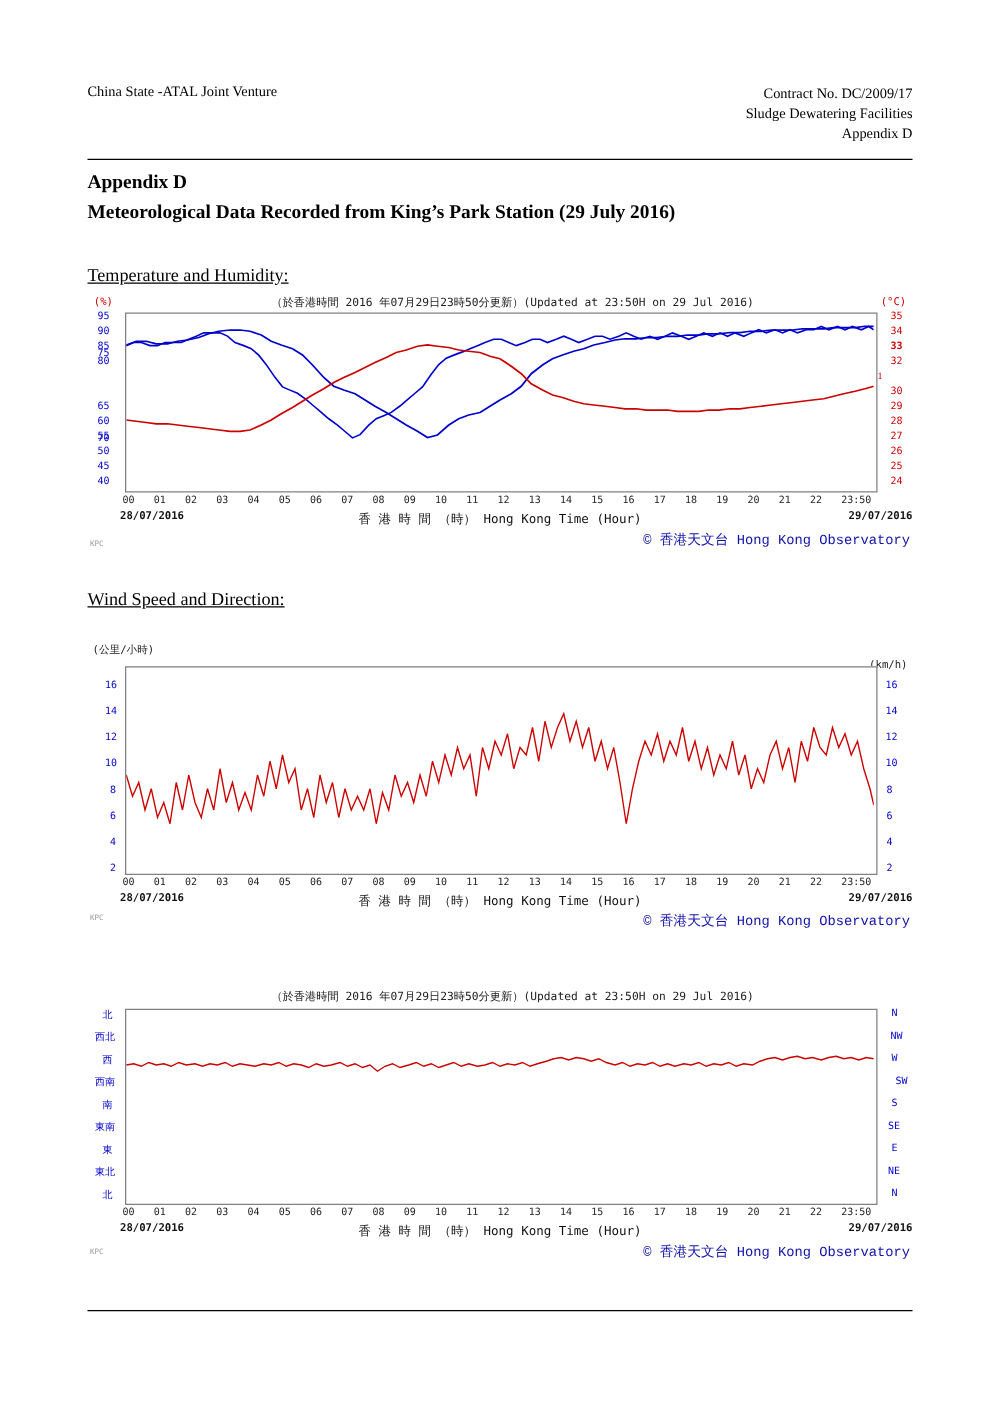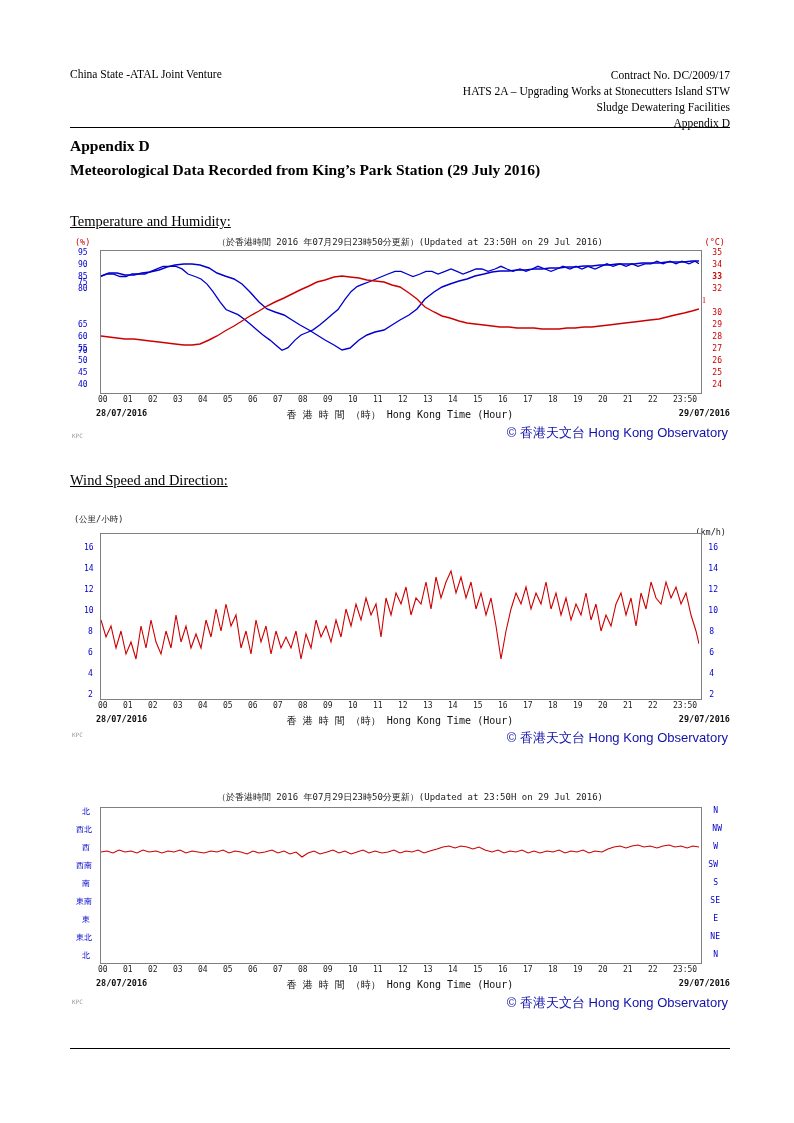--- a/index.html
+++ b/index.html
@@ -29,37 +29,36 @@
   .chart-box { position:absolute; background:#ffffff; }
   .plot-frame { position:absolute; border:1px solid #808080; background:#ffffff; }
   .ax-lbl { position:absolute; font-family:"DejaVu Sans Mono", monospace; font-size:8.5px; }
   .tick { position:absolute; font-family:"DejaVu Sans Mono", monospace; font-size:8px; }
   .red { color:#cc0000; }
   .blue { color:#0000cc; }
   .dark { color:#222; }
   .center-cap { position:absolute; font-family:"DejaVu Sans Mono", monospace; font-size:9px; text-align:center; color:#222; }
   .date-lab { position:absolute; font-family:"DejaVu Sans Mono", monospace; font-size:8.5px; font-weight:bold; color:#111; }
   .xaxis-title { position:absolute; font-family:"DejaVu Sans Mono", monospace; font-size:10px; color:#111; text-align:center; }
-  .credit { position:absolute; font-family:Liberation Sans, sans-serif; font-size:13px; color:#1111aa; }
+  .credit { position:absolute; font-family:Liberation Mono, monospace; font-size:11px; color:#1111aa; }
   .kpc { position:absolute; font-family:"DejaVu Sans Mono", monospace; font-size:6px; color:#999; }
 
   .footer-rule { position:absolute; left:70px; top:1048px; width:660px; border-top:1.2px solid #000; }
 
   svg { display:block; }
 </style>
 </head>
 <body>
 
 <div class="page">
 
   <div class="hdr">
     <div class="hdr-left">China State -ATAL Joint Venture</div>
     <div class="hdr-right">
       <div>Contract No. DC/2009/17</div>
-      <div>HATS 2A – Upgrading Works at Stonecutters Island STW</div>
       <div>Sludge Dewatering Facilities</div>
       <div>Appendix D</div>
     </div>
   </div>
   <div class="hdr-rule"></div>
 
   <div class="title-block">
     <div>Appendix D</div>
     <div>Meteorological Data Recorded from King’s Park Station (29 July 2016)</div>
   </div>
@@ -228,21 +227,21 @@
       <div class="tick blue" style="left:6px;  top:114px;">東南</div>
       <div class="tick blue" style="left:12px; top:132px;">東</div>
       <div class="tick blue" style="left:6px;  top:150px;">東北</div>
       <div class="tick blue" style="left:12px; top:168px;">北</div>
     </div>
 
     <div>
       <div class="tick blue" style="right:12px; top:24px;">N</div>
       <div class="tick blue" style="right:8px;  top:42px;">NW</div>
       <div class="tick blue" style="right:12px; top:60px;">W</div>
-      <div class="tick blue" style="right:12px;  top:78px;margin-left:32px;">SW</div>
+      <div class="tick blue" style="right:4px;  top:78px;margin-left:32px;">SW</div>
       <div class="tick blue" style="right:12px; top:96px;">S</div>
       <div class="tick blue" style="right:10px; top:114px;">SE</div>
       <div class="tick blue" style="right:12px; top:132px;">E</div>
       <div class="tick blue" style="right:10px; top:150px;">NE</div>
       <div class="tick blue" style="right:12px; top:168px;">N</div>
     </div>
 
     <div class="plot-frame" style="left:30px; top:25px; width:600px; height:155px;">
       <svg width="598" height="153" viewBox="0 0 598 153" preserveAspectRatio="none">
         <polyline fill="none" stroke="#cc0000" stroke-width="1.1" points="0,44 6,43 12,45 18,42 24,44 30,43 36,45 42,42 48,44 55,43 61,45 67,43 73,44 79,42 85,45 91,43 97,44 103,45 110,43 116,44 122,42 128,45 134,43 140,44 146,46 152,43 158,45 164,44 171,42 177,45 183,43 189,46 195,44 201,49 207,45 213,43 219,46 226,44 232,42 238,45 244,43 250,46 256,44 262,42 268,45 274,43 281,45 287,44 293,42 299,45 305,43 311,44 317,42 323,45 329,43 336,41 342,39 348,38 354,40 360,38 366,39 372,41 378,39 384,42 391,44 397,42 403,45 409,43 415,44 421,42 427,45 433,43 439,45 446,43 452,44 458,42 464,45 470,43 476,44 482,42 488,45 494,43 501,44 507,41 513,39 519,38 525,40 531,38 537,37 543,39 549,38 556,40 562,38 568,37 574,39 580,38 586,40 592,38 598,39"></polyline>

